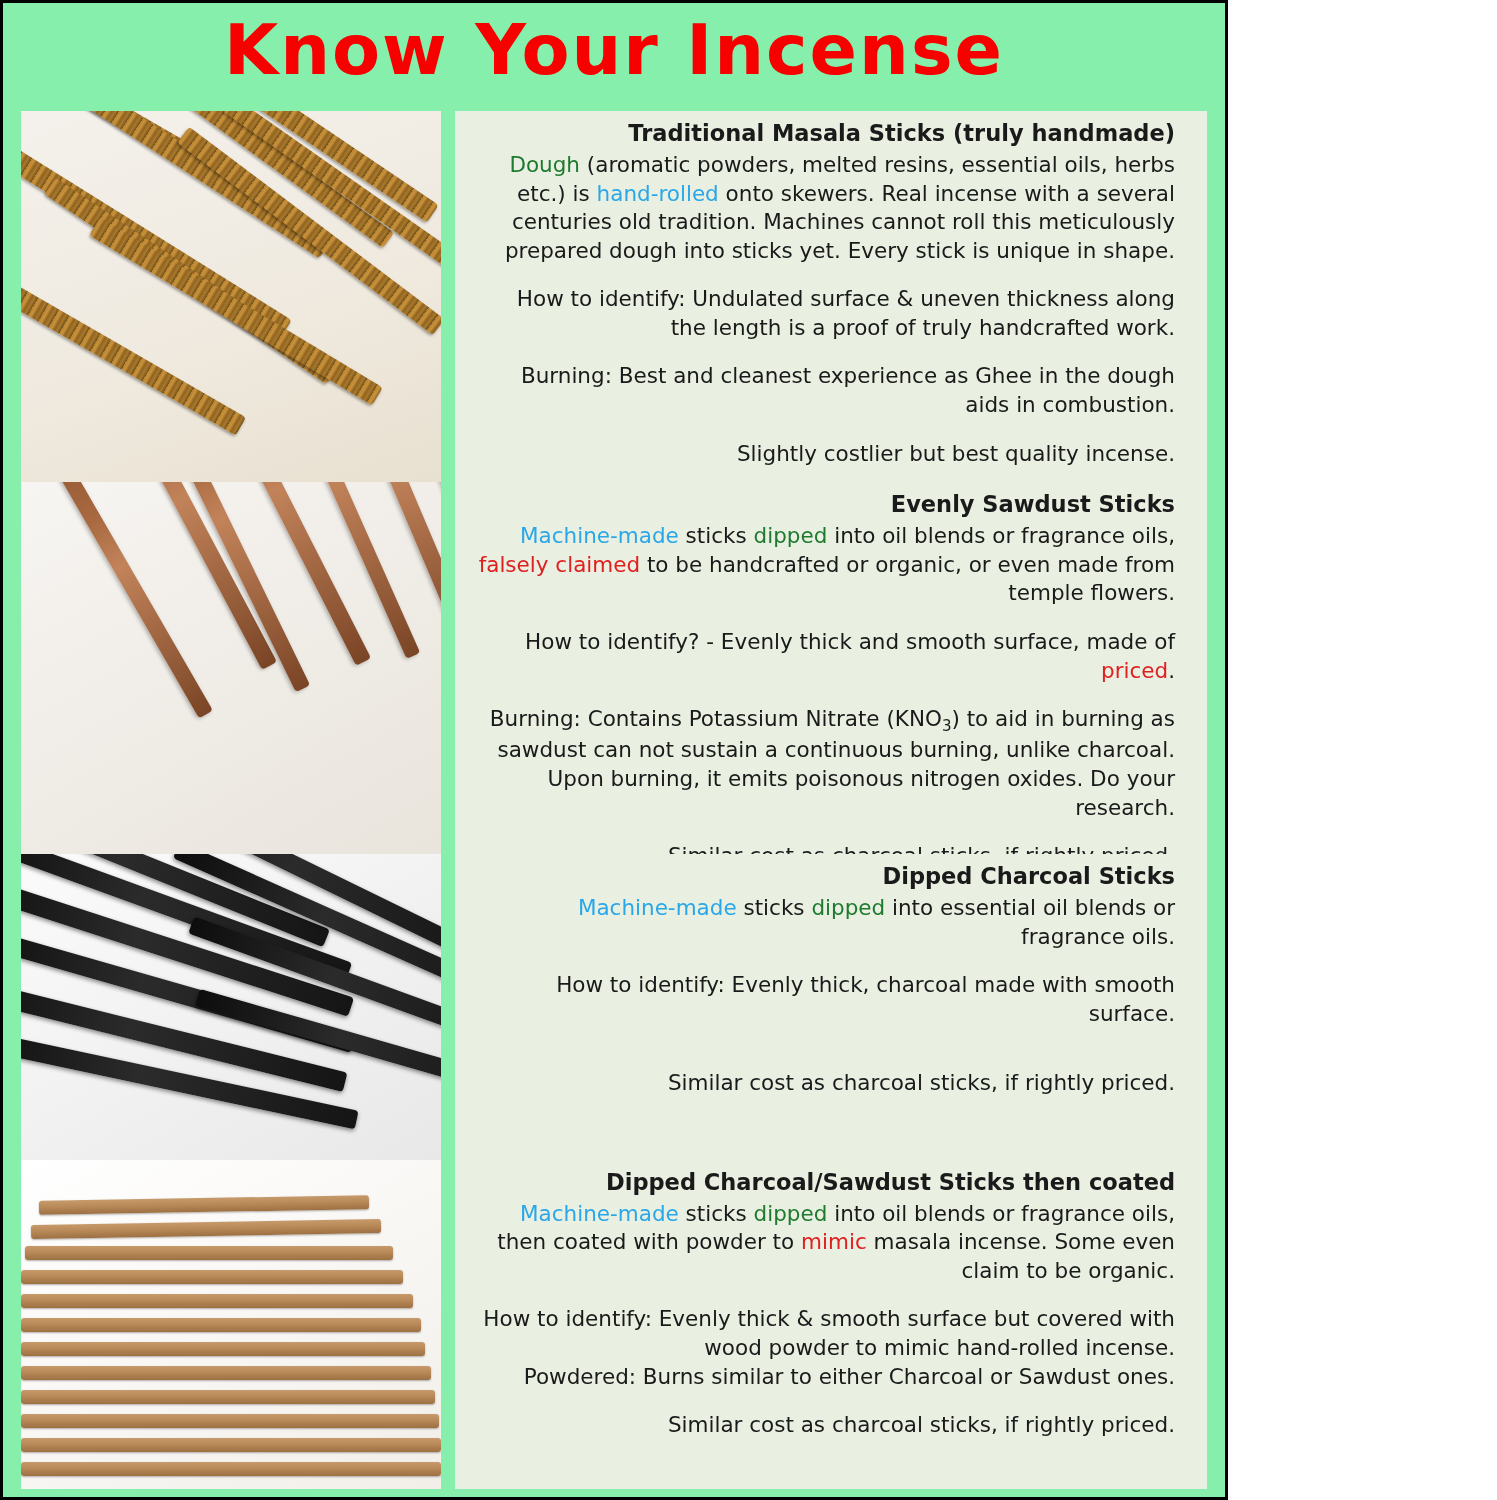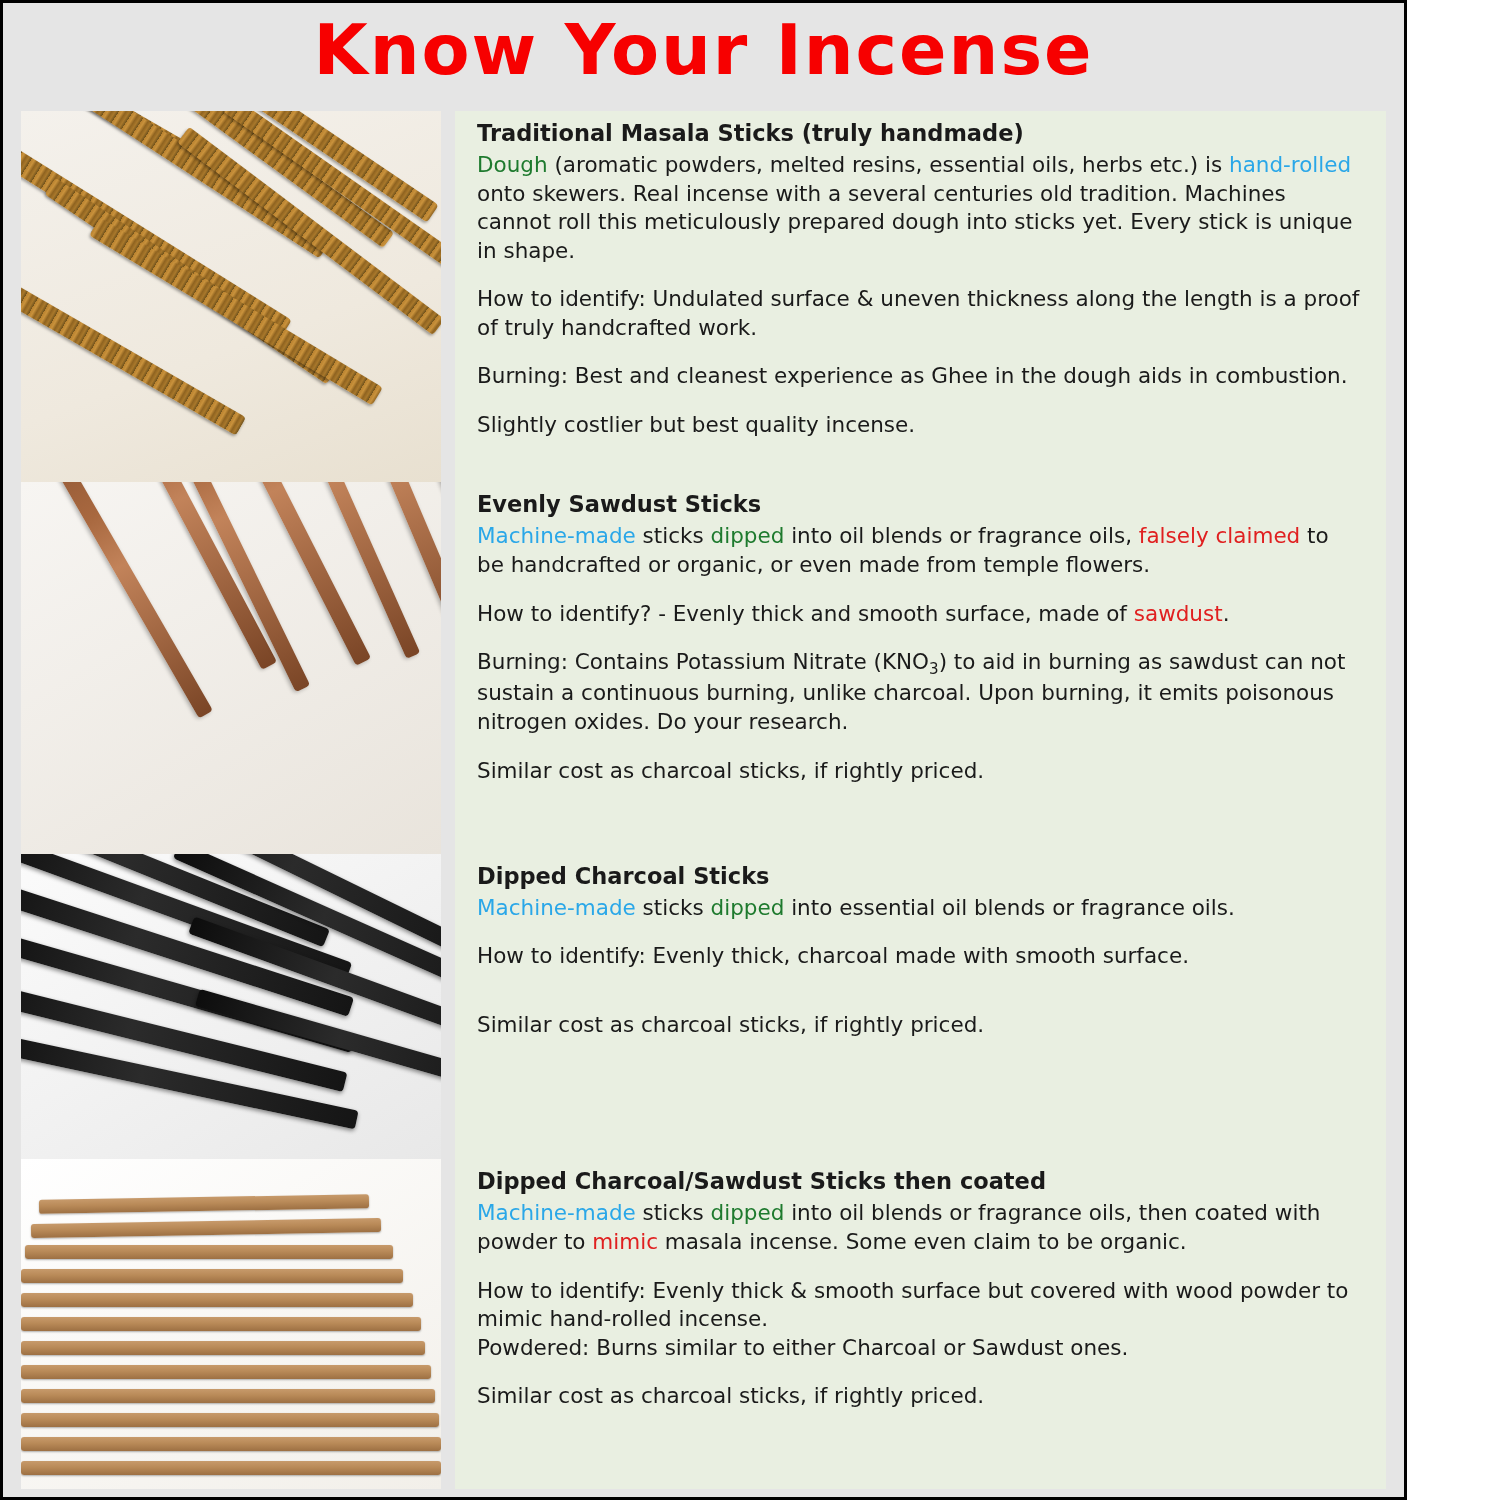--- a/index.html
+++ b/index.html
@@ -5,23 +5,23 @@
   html, body {
     margin: 0;
     padding: 0;
     background: #ffffff;
   }
   body {
     font-family: "Liberation Sans", sans-serif;
   }
   .poster {
     position: relative;
-    width: 1407px;
+    width: 1228px;
     height: 1500px;
-    background: #e5e5e5;
+    background: #86efac;
     box-sizing: border-box;
     border: 3px solid #000000;
     overflow: hidden;
   }
   .title {
     text-align: center;
     color: #f70000;
     font-weight: bold;
     font-size: 70px;
     letter-spacing: 2px;
@@ -53,26 +53,26 @@
     width: 420px;
     flex: none;
     position: relative;
     overflow: hidden;
     background: #eae6df;
   }
   .text {
     flex: 1;
     background: #e9efe1;
     margin-left: 14px;
-    padding: 8px 24px 10px 22px;
+    padding: 8px 32px 10px 22px;
     box-sizing: border-box;
     color: #1a1a1a;
     font-size: 21.5px;
     line-height: 1.33;
-    text-align: left;
+    text-align: right;
     font-family: "DejaVu Sans", sans-serif;
   }
   .head {
     font-weight: bold;
     font-size: 22.5px;
     margin-bottom: 2px;
   }
   .para {
     margin: 0 0 0 0;
   }
@@ -168,21 +168,21 @@
           <div class="stick" style="left:150px;top:-40px;width:430px;height:17px;transform:rotate(67deg);"></div>
           <div class="stick" style="left:210px;top:-30px;width:420px;height:16px;transform:rotate(68deg);"></div>
           <div class="stick" style="left:260px;top:-10px;width:400px;height:15px;transform:rotate(70deg);"></div>
           <div class="stick" style="left:-100px;top:60px;width:380px;height:16px;transform:rotate(60deg);"></div>
         </div>
       </div>
       <div class="text">
         <div class="head">Evenly Sawdust Sticks</div>
         <p class="para"><span class="blue">Machine-made</span><span> sticks </span><span class="green">dipped</span><span> into oil blends or fragrance oils, </span><span class="red">falsely claimed</span><span> to be handcrafted or organic, or even made from temple flowers.</span></p>
         <div class="gap"></div>
-        <p class="para"><span>How to identify? -  Evenly thick and smooth surface, made of </span><span class="red">sawdust</span><span>.</span></p>
+        <p class="para"><span>How to identify? -  Evenly thick and smooth surface, made of </span><span class="red">priced</span><span>.</span></p>
         <div class="gap"></div>
         <p class="para"><span>Burning:  Contains Potassium Nitrate (KNO</span><sub>3</sub><span>) to aid in burning as sawdust can not sustain a continuous burning, unlike charcoal. Upon burning, it emits poisonous nitrogen oxides. Do your research.</span></p>
         <div class="gap"></div>
         <p class="para">Similar cost as charcoal sticks, if rightly priced.</p>
       </div>
     </div>
 
     <div class="row row-3">
       <div class="photo p3">
         <div class="sticks">

